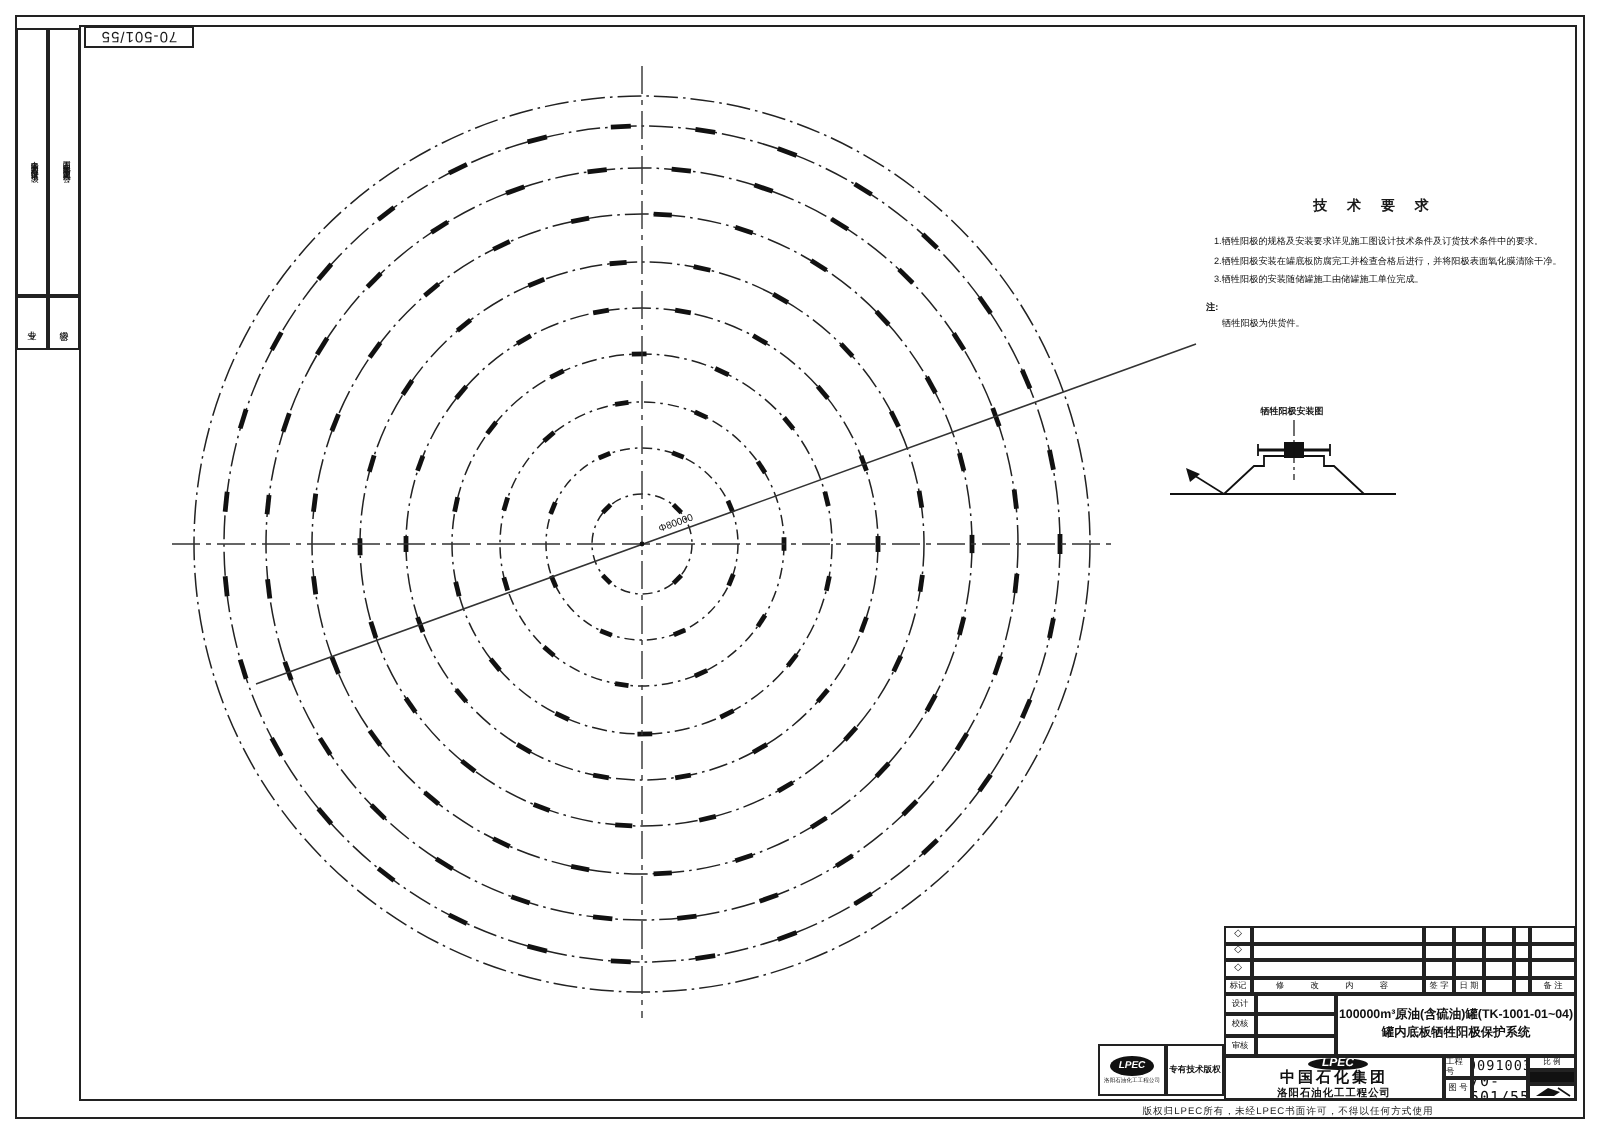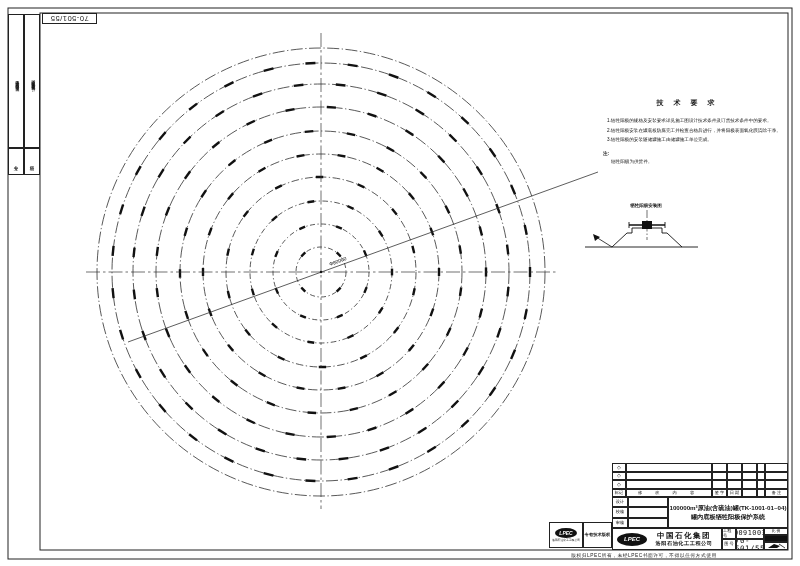--- a/index.html
+++ b/index.html
@@ -297,21 +297,21 @@
     <div class="cell" style="left:0;top:54.6px;width:16px;height:10.4px;">审核</div>
     <div class="cell" style="left:16px;top:34px;width:40px;height:10.3px;"></div>
     <div class="cell" style="left:16px;top:44.3px;width:40px;height:10.3px;"></div>
     <div class="cell" style="left:16px;top:54.6px;width:40px;height:10.4px;"></div>
 
     <div class="cell" style="left:56px;top:34px;width:120px;height:31px;flex-direction:column;gap:3px;">
       <div class="title-main">100000m³原油(含硫油)罐(TK-1001-01~04)</div>
       <div class="title-main">罐内底板牺牲阳极保护系统</div>
     </div>
 
-    <div class="cell" style="left:0;top:65px;width:110px;height:22px;justify-content:flex-end;">
+    <div class="cell" style="left:0;top:65px;width:110px;height:22px;justify-content:space-between;flex-direction:column;">
       <div class="logo" style="width:30px;height:13px;margin-left:4px;font-size:6px;">
         <span>LPEC</span>
       </div>
       <div style="flex:1;display:flex;flex-direction:column;align-items:center;gap:2px;">
         <div class="company1">中国石化集团</div>
         <div class="company2">洛阳石油化工工程公司</div>
       </div>
     </div>
 
     <div class="cell" style="left:110px;top:65px;width:14px;height:11px;">工程号</div>

